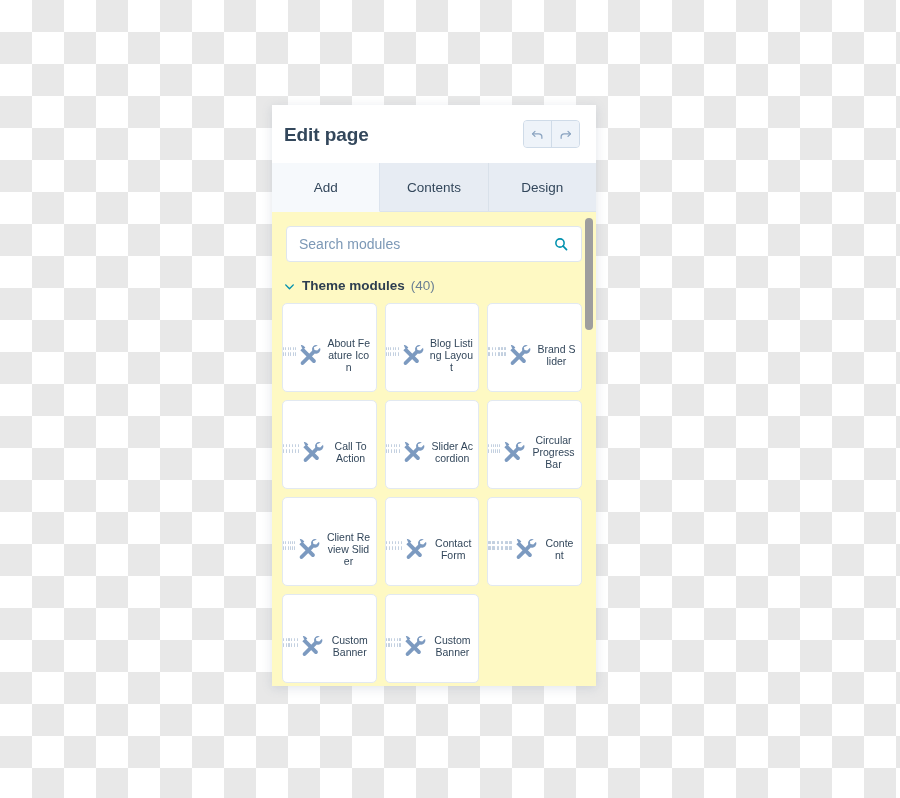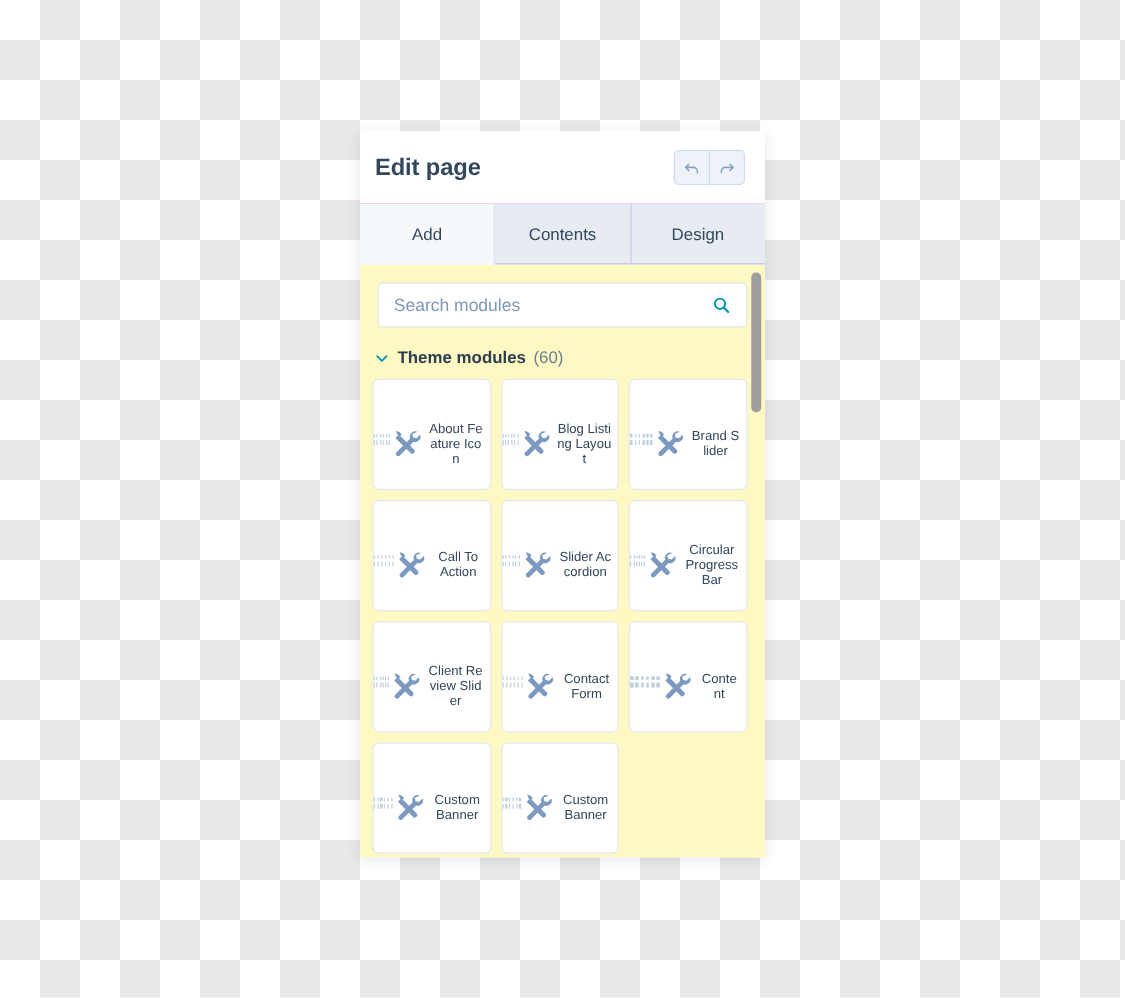--- a/index.html
+++ b/index.html
@@ -16,21 +16,21 @@
       linear-gradient(45deg, #e8e8e8 25%, transparent 25%, transparent 75%, #e8e8e8 75%, #e8e8e8),
       linear-gradient(45deg, #e8e8e8 25%, transparent 25%, transparent 75%, #e8e8e8 75%, #e8e8e8);
     background-size: 64px 64px;
     background-position: 0 0, 32px 32px;
     position: relative;
   }
 
   
   #editor-panel {
     position: absolute;
-    left: 288px;
+    left: 272px;
     top: 105px;
     width: 324px;
     height: 581px;
     background: #ffffff;
     box-shadow: 0 2px 10px rgba(90,110,140,0.18);
     overflow: hidden;
     display: flex;
     flex-direction: column;
   }
 
@@ -70,21 +70,21 @@
   }
   .history-btn + .history-btn {
     border-left: 1px solid #cfdbe8;
   }
   .history-btn svg { display: block; }
 
   
   .tab-bar {
     display: flex;
     height: 48px;
-    background: #a21caf;
+    background: #5eead4;
     flex: 0 0 auto;
     border-bottom: 1px solid #dbe3ed;
   }
   .tab {
     flex: 1 1 0;
     display: flex;
     align-items: center;
     justify-content: center;
     font-size: 13.5px;
     color: #33475b;
@@ -280,21 +280,21 @@
       </div>
     </div>
 
     <div class="section-header">
       <span class="chevron">
         <svg width="13" height="13" viewBox="0 0 24 24">
           <path d="M5 9 L12 16 L19 9" fill="none" stroke="#0091ae" stroke-width="2.6" stroke-linecap="round" stroke-linejoin="round"></path>
         </svg>
       </span>
       <span class="section-title">Theme modules</span>
-      <span class="section-count">(60)</span>
+      <span class="section-count">(40)</span>
     </div>
 
     <div class="module-grid" id="module-grid">
         <div class="module-card">
           <div class="drag-dots">
             <i></i>
             <i></i>
             <i></i>
             <i></i>
             <i></i>

